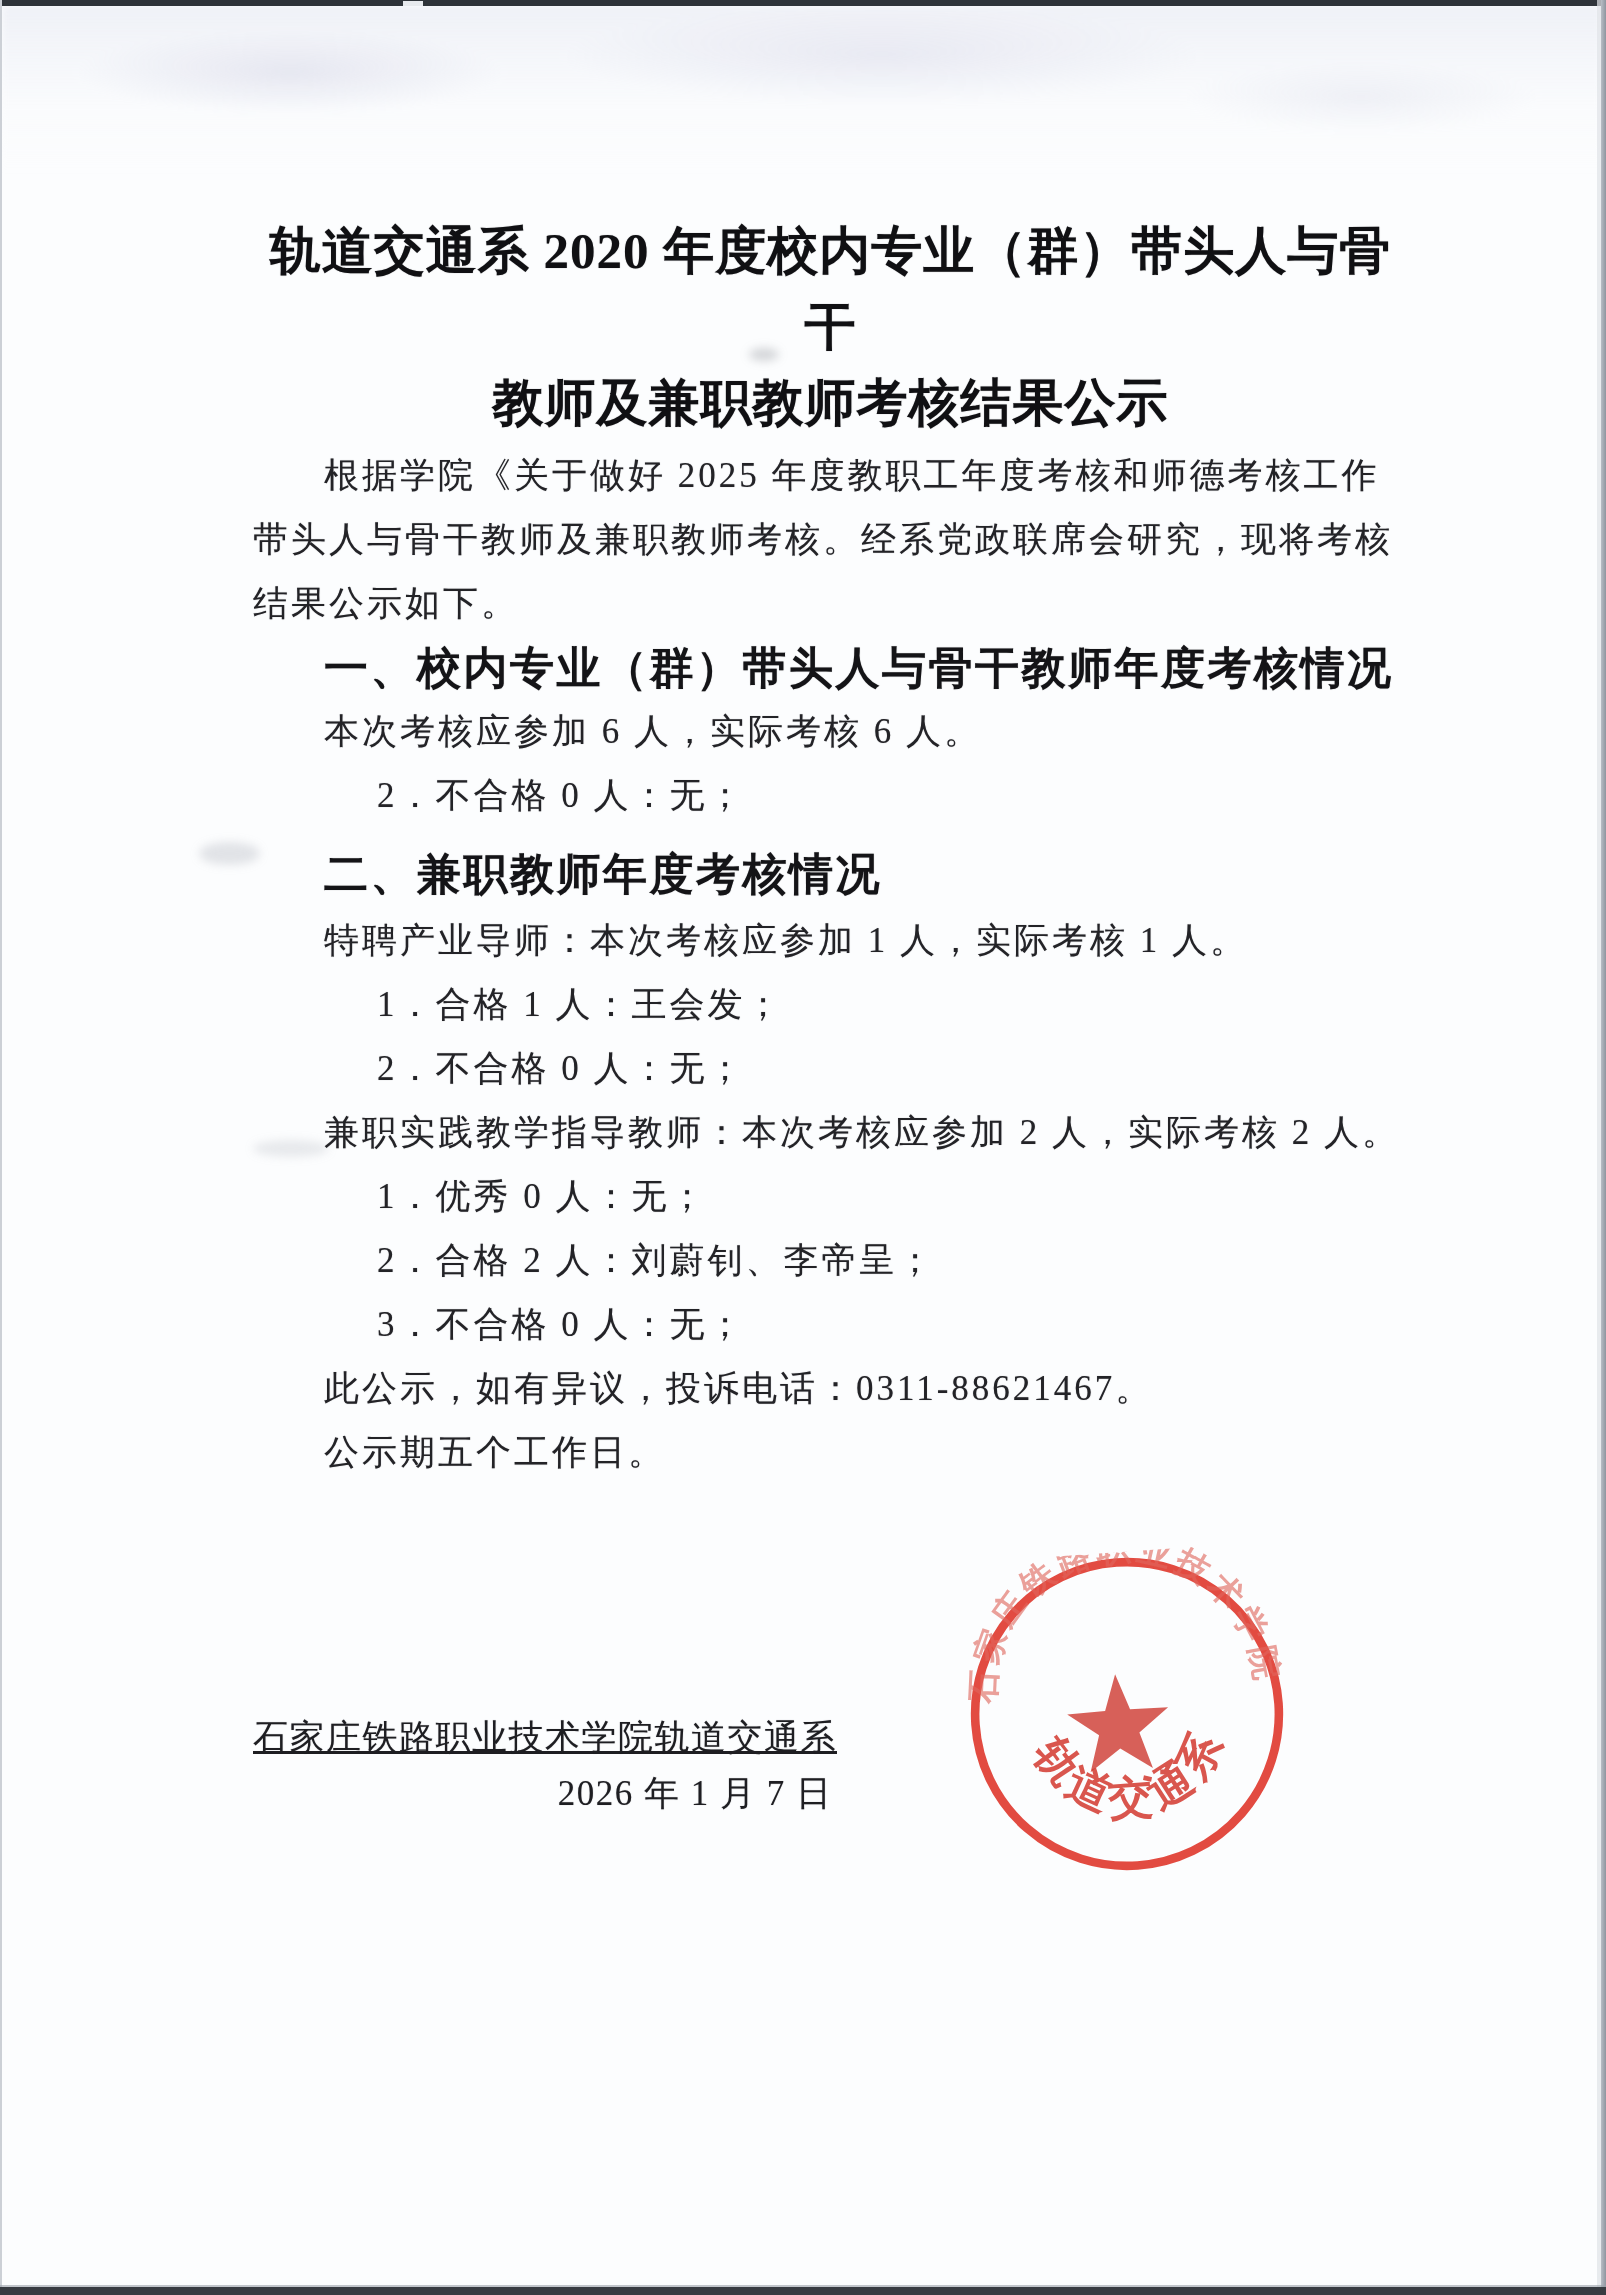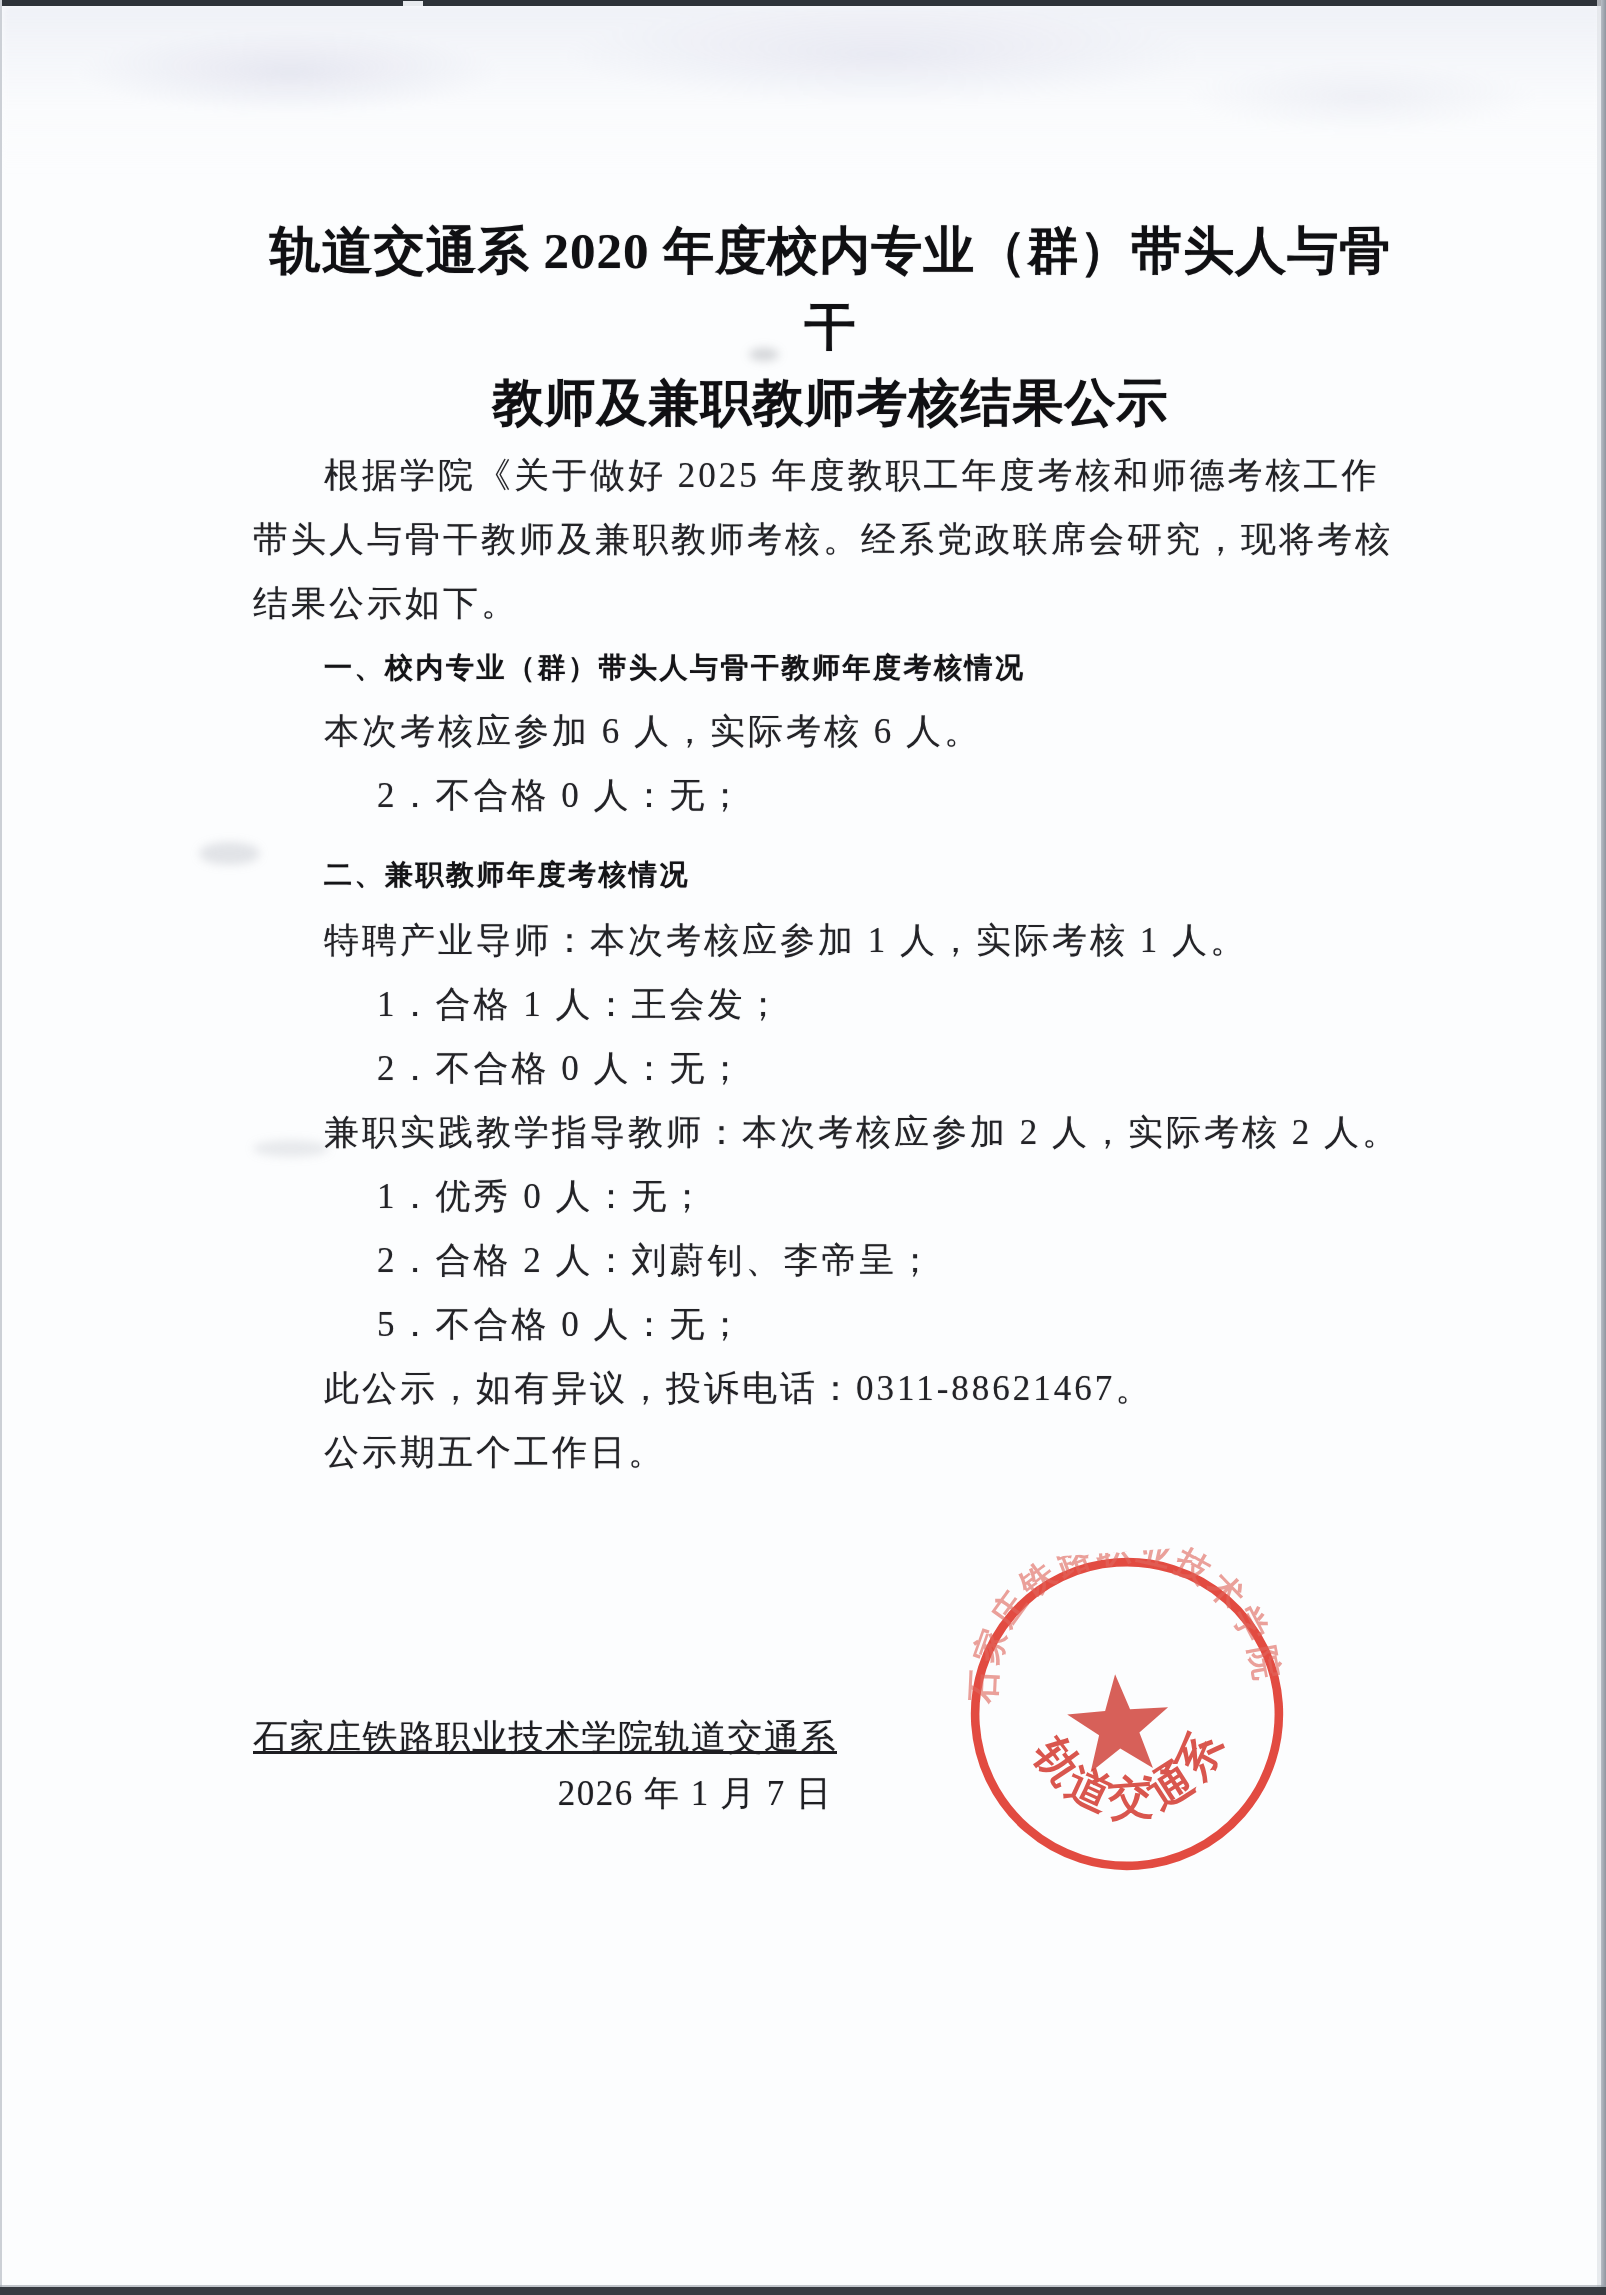--- a/index.html
+++ b/index.html
@@ -47,21 +47,21 @@
     position:absolute;left:253px;top:444px;width:1155px;
     font-size:35px;line-height:64px;letter-spacing:3px;
     text-shadow:0 0 1px rgba(30,30,36,.38);
   }
   .line{height:64px;white-space:nowrap;}
   .indent{padding-left:71px;}
   .item{padding-left:124px;}
   .h1{
     padding-left:71px;font-weight:700;color:#141417;
     font-family:"Liberation Sans","DejaVu Sans",sans-serif;
-    font-size:28px;letter-spacing:2.5px;
+    font-size:44px;letter-spacing:2.5px;
     text-shadow:0 0 1px rgba(15,15,18,.40);
   }
   .gap-before{margin-top:17px;font-family:Liberation Mono, monospace;}
   
   .sig-block{
     position:absolute;left:253px;top:1710px;width:1155px;
     font-size:35px;line-height:56px;letter-spacing:1.5px;color:#1e1e22;
     text-shadow:0 0 1px rgba(30,30,36,.38);
   }
   .sig-org{height:56px;text-align:left;padding-right:48px;white-space:nowrap;text-decoration:underline;}
@@ -98,21 +98,21 @@
     <div class="line indent">本次考核应参加 6 人，实际考核 6 人。</div>
     <div class="line item">2．不合格 0 人：无；</div>
 
     <div class="line h1 gap-before">二、兼职教师年度考核情况</div>
     <div class="line indent">特聘产业导师：本次考核应参加 1 人，实际考核 1 人。</div>
     <div class="line item">1．合格 1 人：王会发；</div>
     <div class="line item">2．不合格 0 人：无；</div>
     <div class="line indent">兼职实践教学指导教师：本次考核应参加 2 人，实际考核 2 人。</div>
     <div class="line item">1．优秀 0 人：无；</div>
     <div class="line item">2．合格 2 人：刘蔚钊、李帝呈；</div>
-    <div class="line item">5．不合格 0 人：无；</div>
+    <div class="line item">3．不合格 0 人：无；</div>
 
     <div class="line indent">此公示，如有异议，投诉电话：0311-88621467。</div>
     <div class="line indent">公示期五个工作日。</div>
   </div>
 
   <div class="sig-block">
     <div class="sig-org">石家庄铁路职业技术学院轨道交通系</div>
     <div class="sig-date">2026 年 1 月 7 日</div>
   </div>
 

